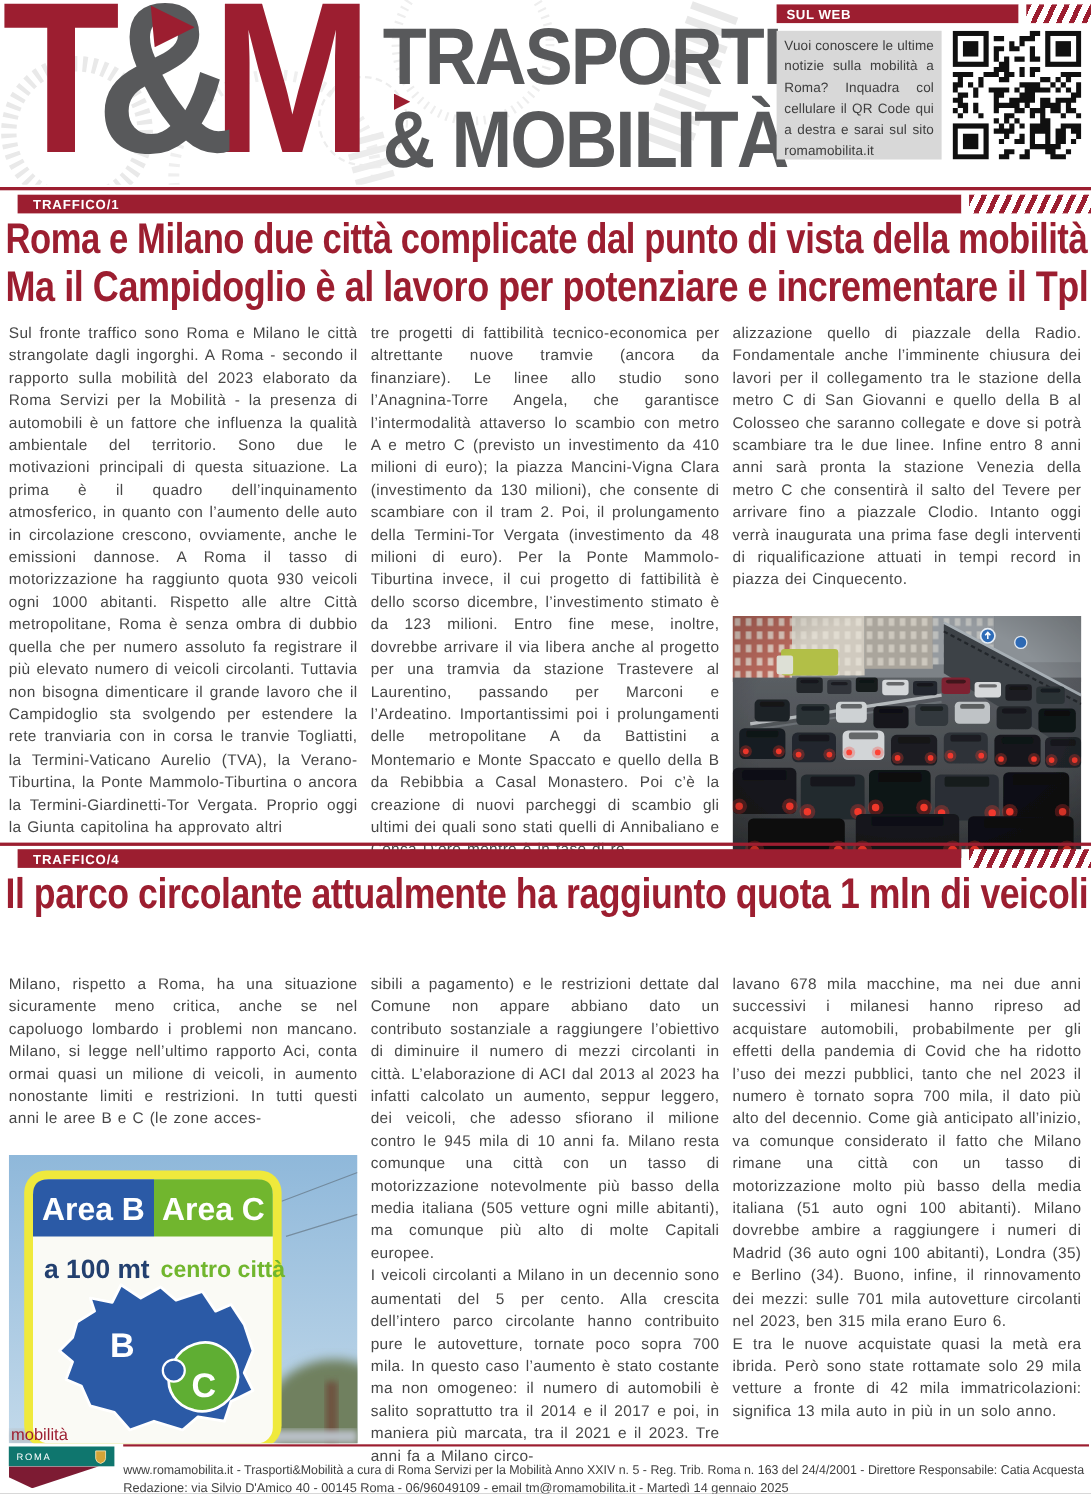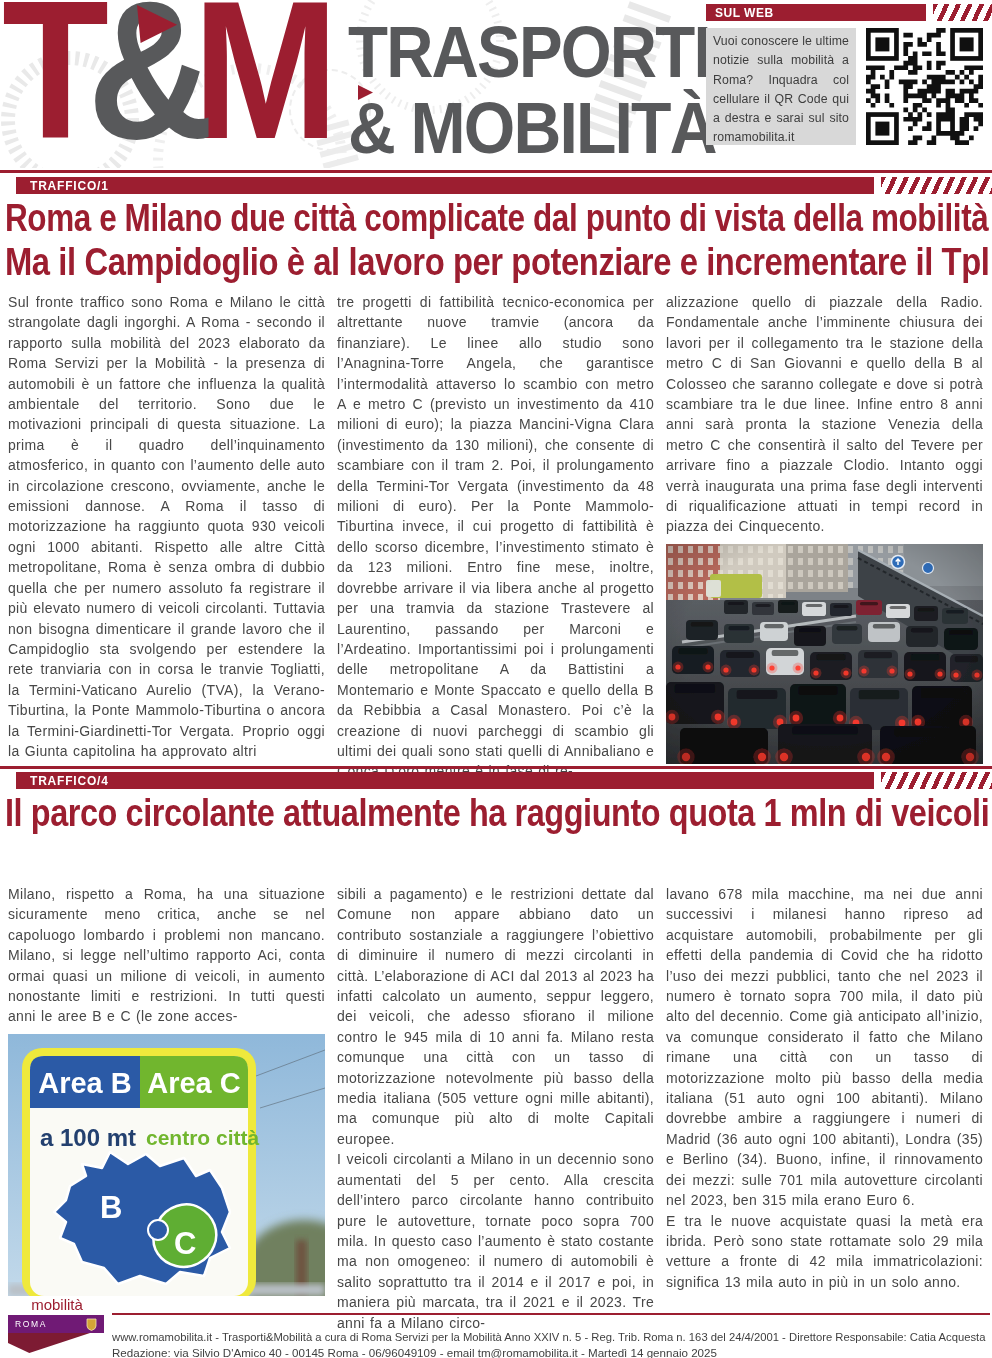--- a/index.html
+++ b/index.html
@@ -49,27 +49,27 @@
   #hl1{top:196px;} #hl2{top:791px;}
   .hl{display:block;height:44px;}
   .hl .fitline{font-size:39px;font-weight:bold;color:var(--red);line-height:44px;letter-spacing:-.5px;}
 
   
   .cols{left:8px;width:976px;display:flex;gap:12px;}
   #body1{top:292px;} #body2{top:884px;}
   .col{flex:0 0 317px;width:317px;}
   .bodytext{font-size:14px;line-height:20.4px;color:#474747;text-align:justify;
             letter-spacing:.32px;word-spacing:1px;white-space:pre-line;}
-  .photo{margin-top:7px;}
+  .photo{margin-top:23px;}
   .photo svg{display:block;}
 
   
   #footer-logo{left:8px;top:1296px;width:96px;}
-  .flog-top{color:var(--red);font-size:15px;margin-left:2px;line-height:17px;text-align:center;}
-  .flog-bar{margin-top:2px;width:96px;height:18px;background:#701a75;color:#fff;display:flex;
+  .flog-top{color:var(--red);font-size:15px;margin-left:2px;line-height:17px;}
+  .flog-bar{margin-top:2px;width:96px;height:18px;background:#0f766e;color:#fff;display:flex;
             align-items:center;justify-content:space-between;padding:0 7px;box-sizing:border-box;
             font-size:8.5px;letter-spacing:1.6px;}
   .flog-swoosh{width:82px;height:20px;background:#7d1b33;clip-path:polygon(0 0,100% 0,26% 100%,0 50%);}
   #footer-text{left:112px;top:1313px;width:878px;border-top:2px solid var(--red);padding-top:12px;}
   .fline{display:block;height:16px;}
   .fline .fitline{font-size:11.6px;color:#3f3f3f;line-height:15.5px;}
 </style>
 </head>
 <body>
 

